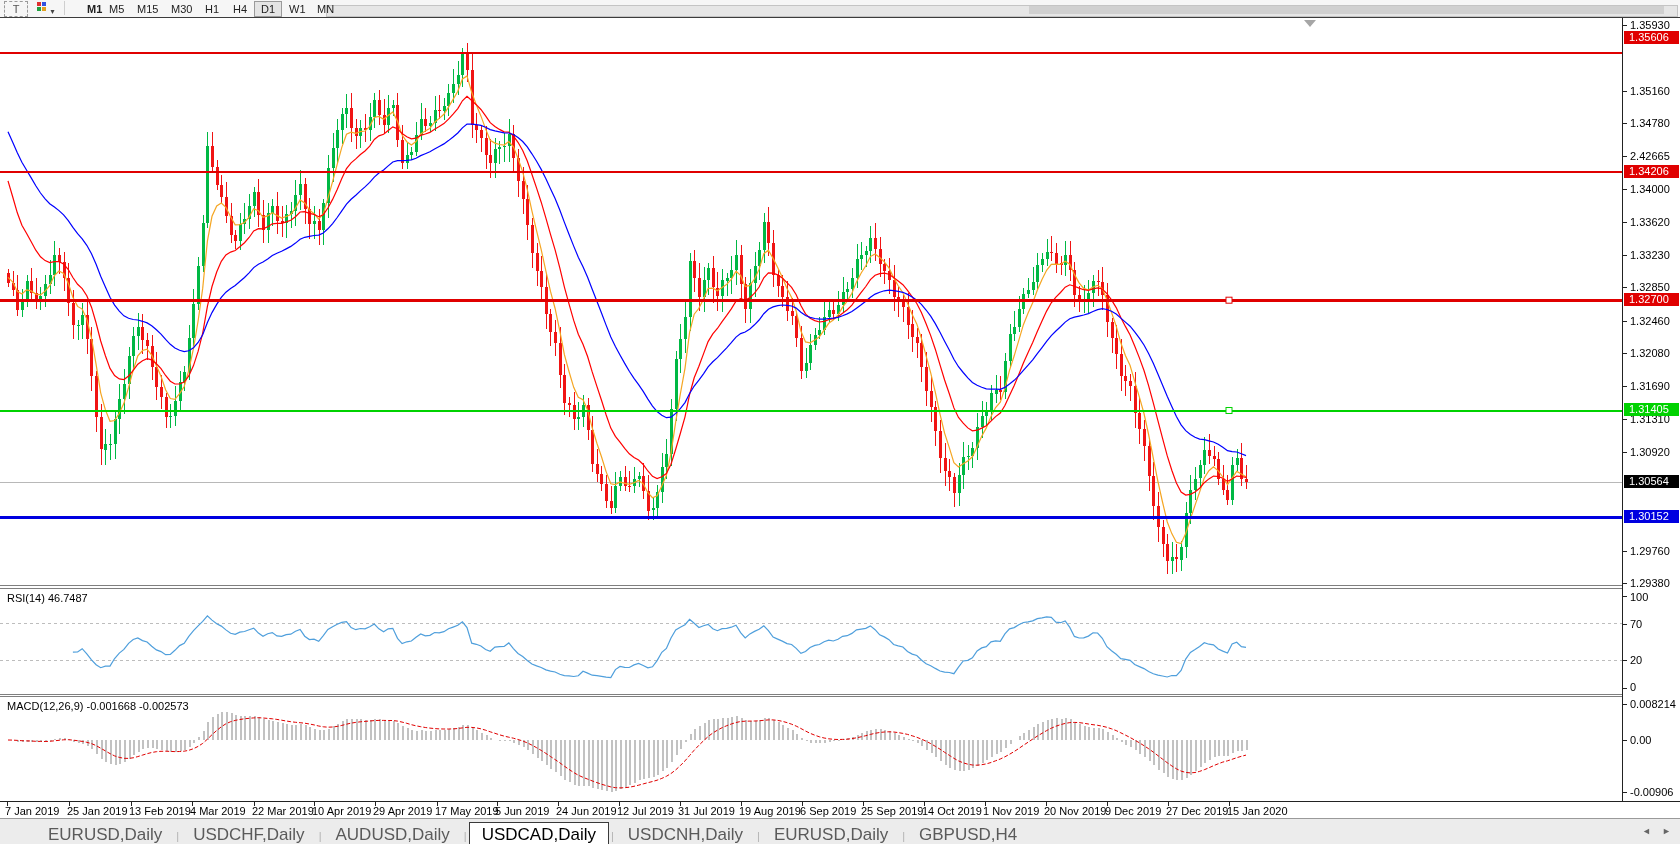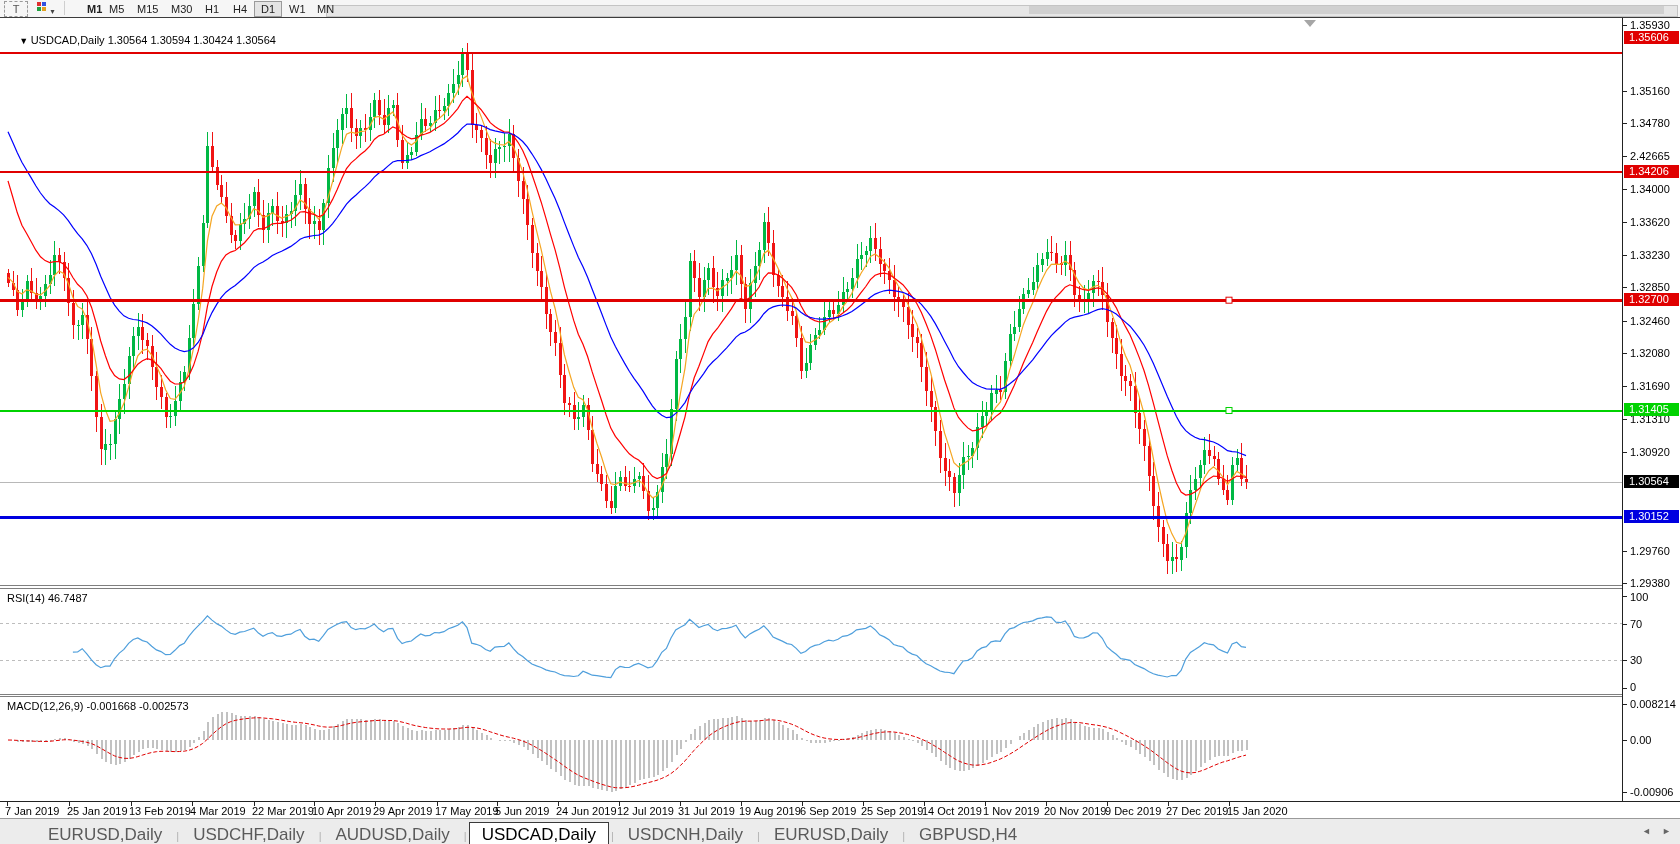--- a/index.html
+++ b/index.html
@@ -625,23 +625,20 @@
         <path d="M8.0,113.7L12.6,123.9L17.3,134.8L21.9,144.3L26.5,152.0L31.2,159.9L35.8,167.8L40.5,175.0L45.1,180.8L49.7,185.7L54.4,189.0L59.0,192.6L63.6,196.9L68.3,202.6L72.9,209.4L77.6,215.7L82.2,220.9L86.8,227.3L91.5,235.8L96.1,246.3L100.7,258.2L105.4,269.1L110.0,279.2L114.6,287.1L119.3,293.1L123.9,297.8L128.6,300.3L133.2,301.5L137.8,302.0L142.5,303.3L147.1,304.9L151.7,307.7L156.4,311.7L161.0,316.1L165.6,321.4L170.3,326.3L174.9,330.0L179.6,332.2L184.2,333.6L188.8,332.8L193.5,329.7L198.1,324.5L202.7,316.8L207.4,304.6L212.0,294.6L216.7,286.4L221.3,279.4L225.9,274.2L230.6,270.5L235.2,267.5L239.8,263.5L244.5,259.5L249.1,254.8L253.7,249.6L258.4,246.2L263.0,244.1L267.7,240.9L272.3,237.5L276.9,235.3L281.6,233.3L286.2,230.9L290.8,228.4L295.5,225.1L300.1,221.3L304.7,219.3L309.4,218.4L314.0,217.5L318.7,217.1L323.3,215.0L327.9,210.8L332.6,205.6L337.2,199.5L341.8,192.8L346.5,186.2L351.1,181.3L355.8,177.2L360.4,172.9L365.0,168.9L369.7,164.4L374.3,159.1L378.9,155.1L383.6,151.9L388.2,147.9L392.8,144.0L397.5,142.6L402.1,142.7L406.8,142.3L411.4,141.8L416.0,140.2L420.7,137.6L425.3,135.7L429.9,133.7L434.6,131.0L439.2,128.5L443.9,125.9L448.5,122.6L453.1,119.0L457.8,115.0L462.4,109.9L467.0,106.1L471.7,106.2L476.3,106.6L480.9,107.4L485.6,109.3L490.2,111.6L494.9,112.9L499.5,113.9L504.1,114.9L508.8,115.0L513.4,116.5L518.0,119.6L522.7,123.5L527.3,128.9L531.9,135.8L536.6,143.3L541.2,151.4L545.9,160.8L550.5,170.7L555.1,180.6L559.8,192.0L564.4,204.4L569.0,216.2L573.7,228.1L578.3,239.2L583.0,248.7L587.6,259.2L592.2,271.3L596.9,283.2L601.5,295.0L606.1,307.1L610.8,318.9L615.4,328.5L620.0,337.0L624.7,345.4L629.3,353.3L634.0,360.3L638.6,366.6L643.2,373.4L647.9,381.1L652.5,388.1L657.1,393.6L661.8,397.2L666.4,399.7L671.0,399.1L675.7,395.4L680.3,390.6L685.0,384.6L689.6,375.5L694.2,368.0L698.9,362.2L703.5,355.8L708.1,348.9L712.8,343.8L717.4,339.6L722.1,334.6L726.7,329.8L731.3,324.7L736.0,319.1L740.6,315.6L745.2,314.0L749.9,310.9L754.5,306.8L759.1,302.0L763.8,295.7L768.4,291.2L773.1,288.9L777.7,287.6L782.3,287.0L787.0,287.4L791.6,288.0L796.2,290.1L800.9,294.2L805.5,297.5L810.1,299.4L814.8,300.5L819.4,301.2L824.1,301.1L828.7,300.5L833.3,300.2L838.0,299.3L842.6,297.7L847.2,295.9L851.9,293.6L856.5,290.2L861.2,286.8L865.8,283.3L870.4,279.3L875.1,276.1L879.7,274.2L884.3,272.8L889.0,272.1L893.6,272.6L898.2,273.3L902.9,274.3L907.5,276.4L912.2,279.1L916.8,282.1L921.4,286.4L926.1,292.0L930.7,298.2L935.3,305.6L940.0,314.3L944.6,323.2L949.3,332.0L953.9,341.2L958.5,348.7L963.2,354.5L967.8,359.9L972.4,364.4L977.1,367.3L981.7,369.2L986.3,370.8L991.0,371.1L995.6,371.1L1000.3,371.3L1004.9,369.4L1009.5,366.0L1014.2,362.3L1018.8,357.7L1023.4,352.4L1028.1,347.2L1032.7,341.8L1037.3,335.7L1042.0,329.6L1046.6,323.4L1051.3,317.7L1055.9,313.0L1060.5,308.7L1065.2,304.1L1069.8,300.8L1074.4,299.2L1079.1,298.1L1083.7,297.0L1088.4,295.6L1093.0,293.5L1097.6,291.6L1102.3,290.7L1106.9,291.5L1111.5,293.3L1116.2,296.1L1120.8,300.1L1125.4,304.1L1130.1,308.2L1134.7,313.8L1139.4,320.1L1144.0,327.0L1148.6,335.5L1153.3,345.3L1157.9,355.9L1162.5,366.9L1167.2,378.2L1171.8,388.6L1176.4,398.5L1181.1,406.9L1185.7,412.6L1190.4,416.4L1195.0,419.2L1199.6,421.1L1204.3,421.7L1208.9,422.8L1213.5,424.0L1218.2,426.3L1222.8,429.3L1227.5,432.7L1232.1,433.6L1236.7,434.0L1241.4,435.7L1246.0,437.6" fill="none" stroke="#0000ff" stroke-width="1.2"></path>
         <line x1="0" y1="34.6" x2="1622" y2="34.6" stroke="#e00000" stroke-width="2" shape-rendering="crispEdges"></line>
         <line x1="0" y1="153.9" x2="1622" y2="153.9" stroke="#e00000" stroke-width="2" shape-rendering="crispEdges"></line>
         <line x1="0" y1="282.2" x2="1622" y2="282.2" stroke="#e00000" stroke-width="3" shape-rendering="crispEdges"></line>
         <rect x="1226" y="279.2" width="6" height="6" fill="#fff" stroke="#e00000"></rect>
         <line x1="0" y1="392.5" x2="1622" y2="392.5" stroke="#00d200" stroke-width="2" shape-rendering="crispEdges"></line>
         <rect x="1226" y="389.5" width="6" height="6" fill="#fff" stroke="#00d200"></rect>
         <line x1="0" y1="499.2" x2="1622" y2="499.2" stroke="#0000e0" stroke-width="3" shape-rendering="crispEdges"></line>
       </svg>
     </div>
-  <div class="plabel" style="top:22px;">
-    <span style="font-size:9px;">▼ </span><span>USDCAD,Daily 1.30564 1.30594 1.30424 1.30564</span>
-  </div>
   <div id="shiftmark"></div>
 
   <div class="panel" id="rsipanel" style="top:589px;width:1622px;height:105px;">
       <svg width="1622" height="105">
         <line x1="0" y1="34.6" x2="1622" y2="34.6" stroke="#bdbdbd" stroke-width="1" stroke-dasharray="3 3" shape-rendering="crispEdges"></line>
         <line x1="0" y1="71.4" x2="1622" y2="71.4" stroke="#bdbdbd" stroke-width="1" stroke-dasharray="3 3" shape-rendering="crispEdges"></line>
         <path d="M72.9,63.2L77.6,63.0L82.2,59.7L86.8,64.8L91.5,70.8L96.1,75.7L100.7,78.7L105.4,77.1L110.0,77.1L114.6,69.5L119.3,64.1L123.9,60.4L128.6,54.3L133.2,50.5L137.8,49.0L142.5,51.6L147.1,53.0L151.7,57.2L156.4,60.9L161.0,62.6L165.6,65.7L170.3,65.4L174.9,61.3L179.6,56.6L184.2,54.3L188.8,47.3L193.5,41.7L198.1,36.8L202.7,32.4L207.4,26.8L212.0,31.1L216.7,34.8L221.3,37.1L225.9,40.9L230.6,44.3L235.2,45.4L239.8,43.2L244.5,42.5L249.1,40.8L253.7,39.1L258.4,44.1L263.0,47.3L267.7,44.7L272.3,43.6L276.9,46.9L281.6,47.4L286.2,45.7L290.8,45.2L295.5,42.3L300.1,40.5L304.7,47.2L309.4,50.6L314.0,50.2L318.7,52.3L323.3,46.6L327.9,40.5L332.6,37.7L337.2,35.3L341.8,33.4L346.5,32.7L351.1,38.6L355.8,40.7L360.4,39.5L365.0,39.9L369.7,37.8L374.3,35.1L378.9,39.8L383.6,42.8L388.2,39.8L392.8,39.3L397.5,49.3L402.1,54.6L406.8,52.8L411.4,52.0L416.0,48.2L420.7,44.9L425.3,46.8L429.9,46.3L434.6,43.5L439.2,43.8L443.9,42.7L448.5,39.8L453.1,38.1L457.8,36.3L462.4,32.8L467.0,38.6L471.7,54.2L476.3,55.3L480.9,57.0L485.6,60.5L490.2,62.2L494.9,58.1L499.5,57.7L504.1,57.4L508.8,53.9L513.4,59.6L518.0,64.5L522.7,67.6L527.3,71.5L531.9,75.0L536.6,76.9L541.2,78.5L545.9,80.9L550.5,82.2L555.1,83.0L559.8,85.2L564.4,86.6L569.0,86.8L573.7,87.5L578.3,86.8L583.0,82.3L587.6,84.1L592.2,86.2L596.9,86.7L601.5,87.3L606.1,88.1L610.8,88.5L615.4,80.6L620.0,77.5L624.7,78.4L629.3,78.5L634.0,75.9L638.6,74.5L643.2,76.5L647.9,78.8L652.5,77.8L657.1,71.6L661.8,63.3L666.4,59.5L671.0,49.0L675.7,41.0L680.3,38.3L685.0,35.7L689.6,30.3L694.2,34.3L698.9,38.5L703.5,36.7L708.1,35.4L712.8,39.8L717.4,41.7L722.1,39.7L726.7,39.4L731.3,38.2L736.0,36.3L740.6,43.6L745.2,49.0L749.9,44.9L754.5,42.4L759.1,40.3L763.8,36.8L768.4,41.6L773.1,48.0L777.7,50.1L782.3,52.1L787.0,54.6L791.6,55.5L796.2,59.4L800.9,64.3L805.5,62.5L810.1,58.5L814.8,56.4L819.4,55.5L824.1,52.7L828.7,51.2L833.3,52.0L838.0,50.2L842.6,47.3L847.2,46.7L851.9,44.4L856.5,40.8L861.2,40.1L865.8,39.4L870.4,36.9L875.1,40.7L879.7,45.8L884.3,47.9L889.0,50.7L893.6,55.5L898.2,56.8L902.9,58.0L907.5,62.4L912.2,65.1L916.8,66.5L921.4,71.0L926.1,74.7L930.7,76.7L935.3,79.4L940.0,82.0L944.6,83.1L949.3,83.5L953.9,84.7L958.5,78.2L963.2,72.0L967.8,71.4L972.4,68.9L977.1,62.0L981.7,58.9L986.3,57.6L991.0,52.8L995.6,51.9L1000.3,52.4L1004.9,44.9L1009.5,39.9L1014.2,38.6L1018.8,35.8L1023.4,33.5L1028.1,32.9L1032.7,31.9L1037.3,29.6L1042.0,28.8L1046.6,27.9L1051.3,28.4L1055.9,33.1L1060.5,33.7L1065.2,32.0L1069.8,38.4L1074.4,47.4L1079.1,49.0L1083.7,48.9L1088.4,47.1L1093.0,43.8L1097.6,44.0L1102.3,49.3L1106.9,57.7L1111.5,61.7L1116.2,65.3L1120.8,69.6L1125.4,70.4L1130.1,71.3L1134.7,75.5L1139.4,77.6L1144.0,79.6L1148.6,82.5L1153.3,84.7L1157.9,86.1L1162.5,87.0L1167.2,88.0L1171.8,86.5L1176.4,86.7L1181.1,81.5L1185.7,70.1L1190.4,63.5L1195.0,60.6L1199.6,57.4L1204.3,53.7L1208.9,55.2L1213.5,55.8L1218.2,60.0L1222.8,62.1L1227.5,64.1L1232.1,54.9L1236.7,53.2L1241.4,57.7L1246.0,58.4" fill="none" stroke="#4f9fdc" stroke-width="1.2"></path>
       </svg>
     </div>
   <div class="plabel" style="top:592px;">RSI(14) 46.7487</div>
@@ -963,21 +960,21 @@
       <div class="badge" style="top: 147px; background: rgb(224, 0, 0);">1.34206</div>
       <div class="badge" style="top: 275px; background: rgb(224, 0, 0);">1.32700</div>
       <div class="badge" style="top: 385px; background: rgb(0, 210, 0);">1.31405</div>
       <div class="badge" style="top: 492px; background: rgb(0, 0, 224);">1.30152</div>
       <div class="badge" style="top: 457px; background: rgb(0, 0, 0);">1.30564</div>
       <div class="tickdash" style="top: 578px;"></div>
       <div class="ticklab" style="top: 573px;">100</div>
       <div class="tickdash" style="top: 606px;"></div>
       <div class="ticklab" style="top: 600px;">70</div>
       <div class="tickdash" style="top: 642px;"></div>
-      <div class="ticklab" style="top: 636px;">30</div>
+      <div class="ticklab" style="top: 636px;">20</div>
       <div class="tickdash" style="top: 670px;"></div>
       <div class="ticklab" style="top: 663px;">0</div>
       <div class="tickdash" style="top: 686px;"></div>
       <div class="ticklab" style="top: 680px;">0.008214</div>
       <div class="tickdash" style="top: 722px;"></div>
       <div class="ticklab" style="top: 716px;">0.00</div>
       <div class="tickdash" style="top: 774px;"></div>
       <div class="ticklab" style="top: 768px;">-0.00906</div>
     </div>
 

